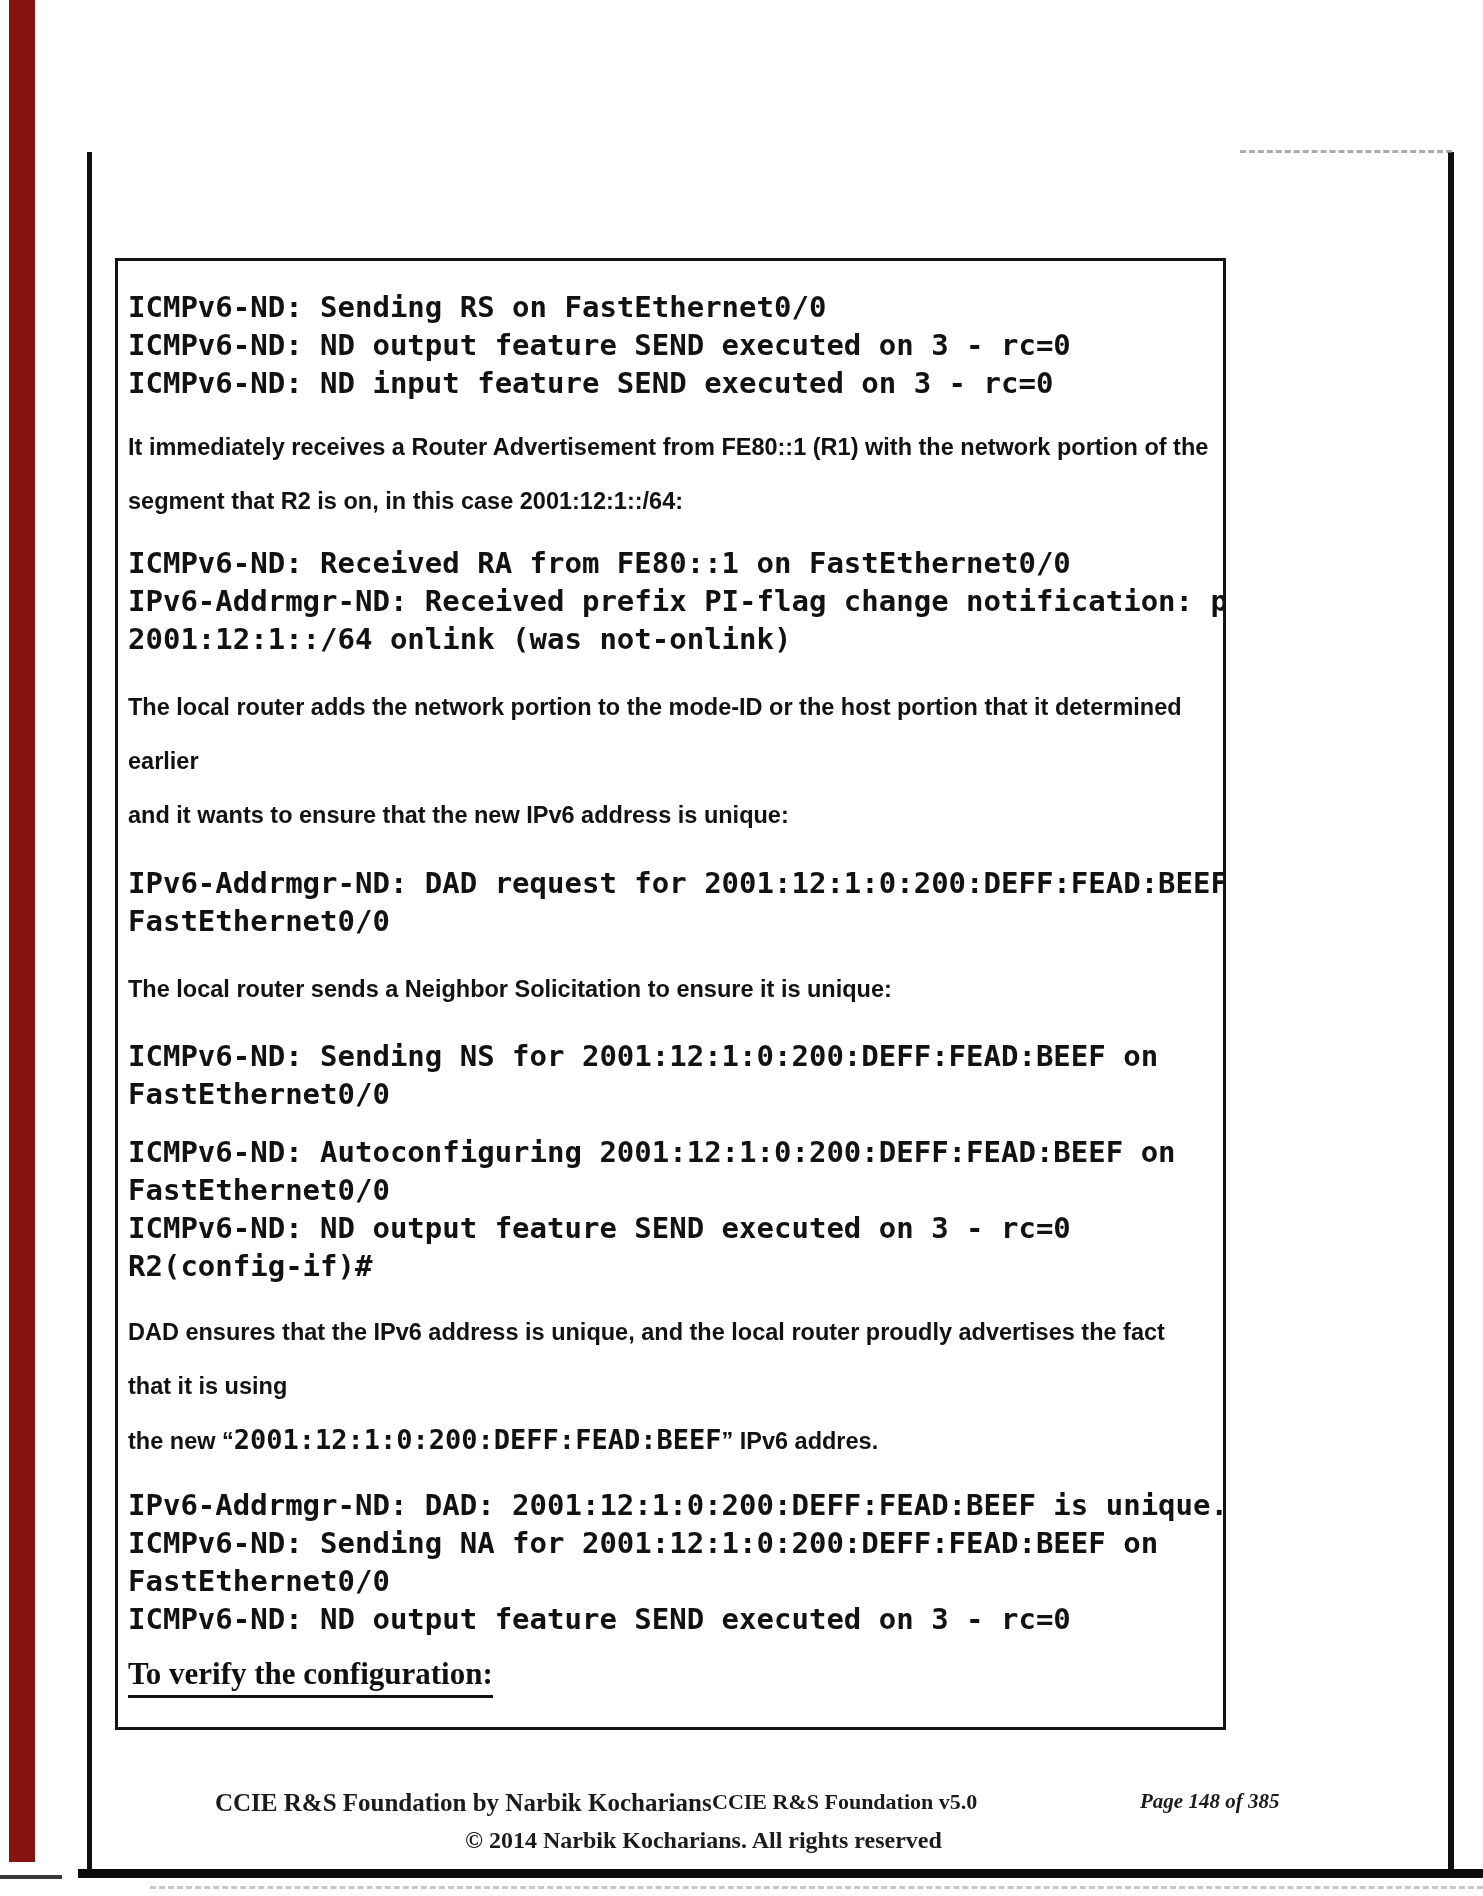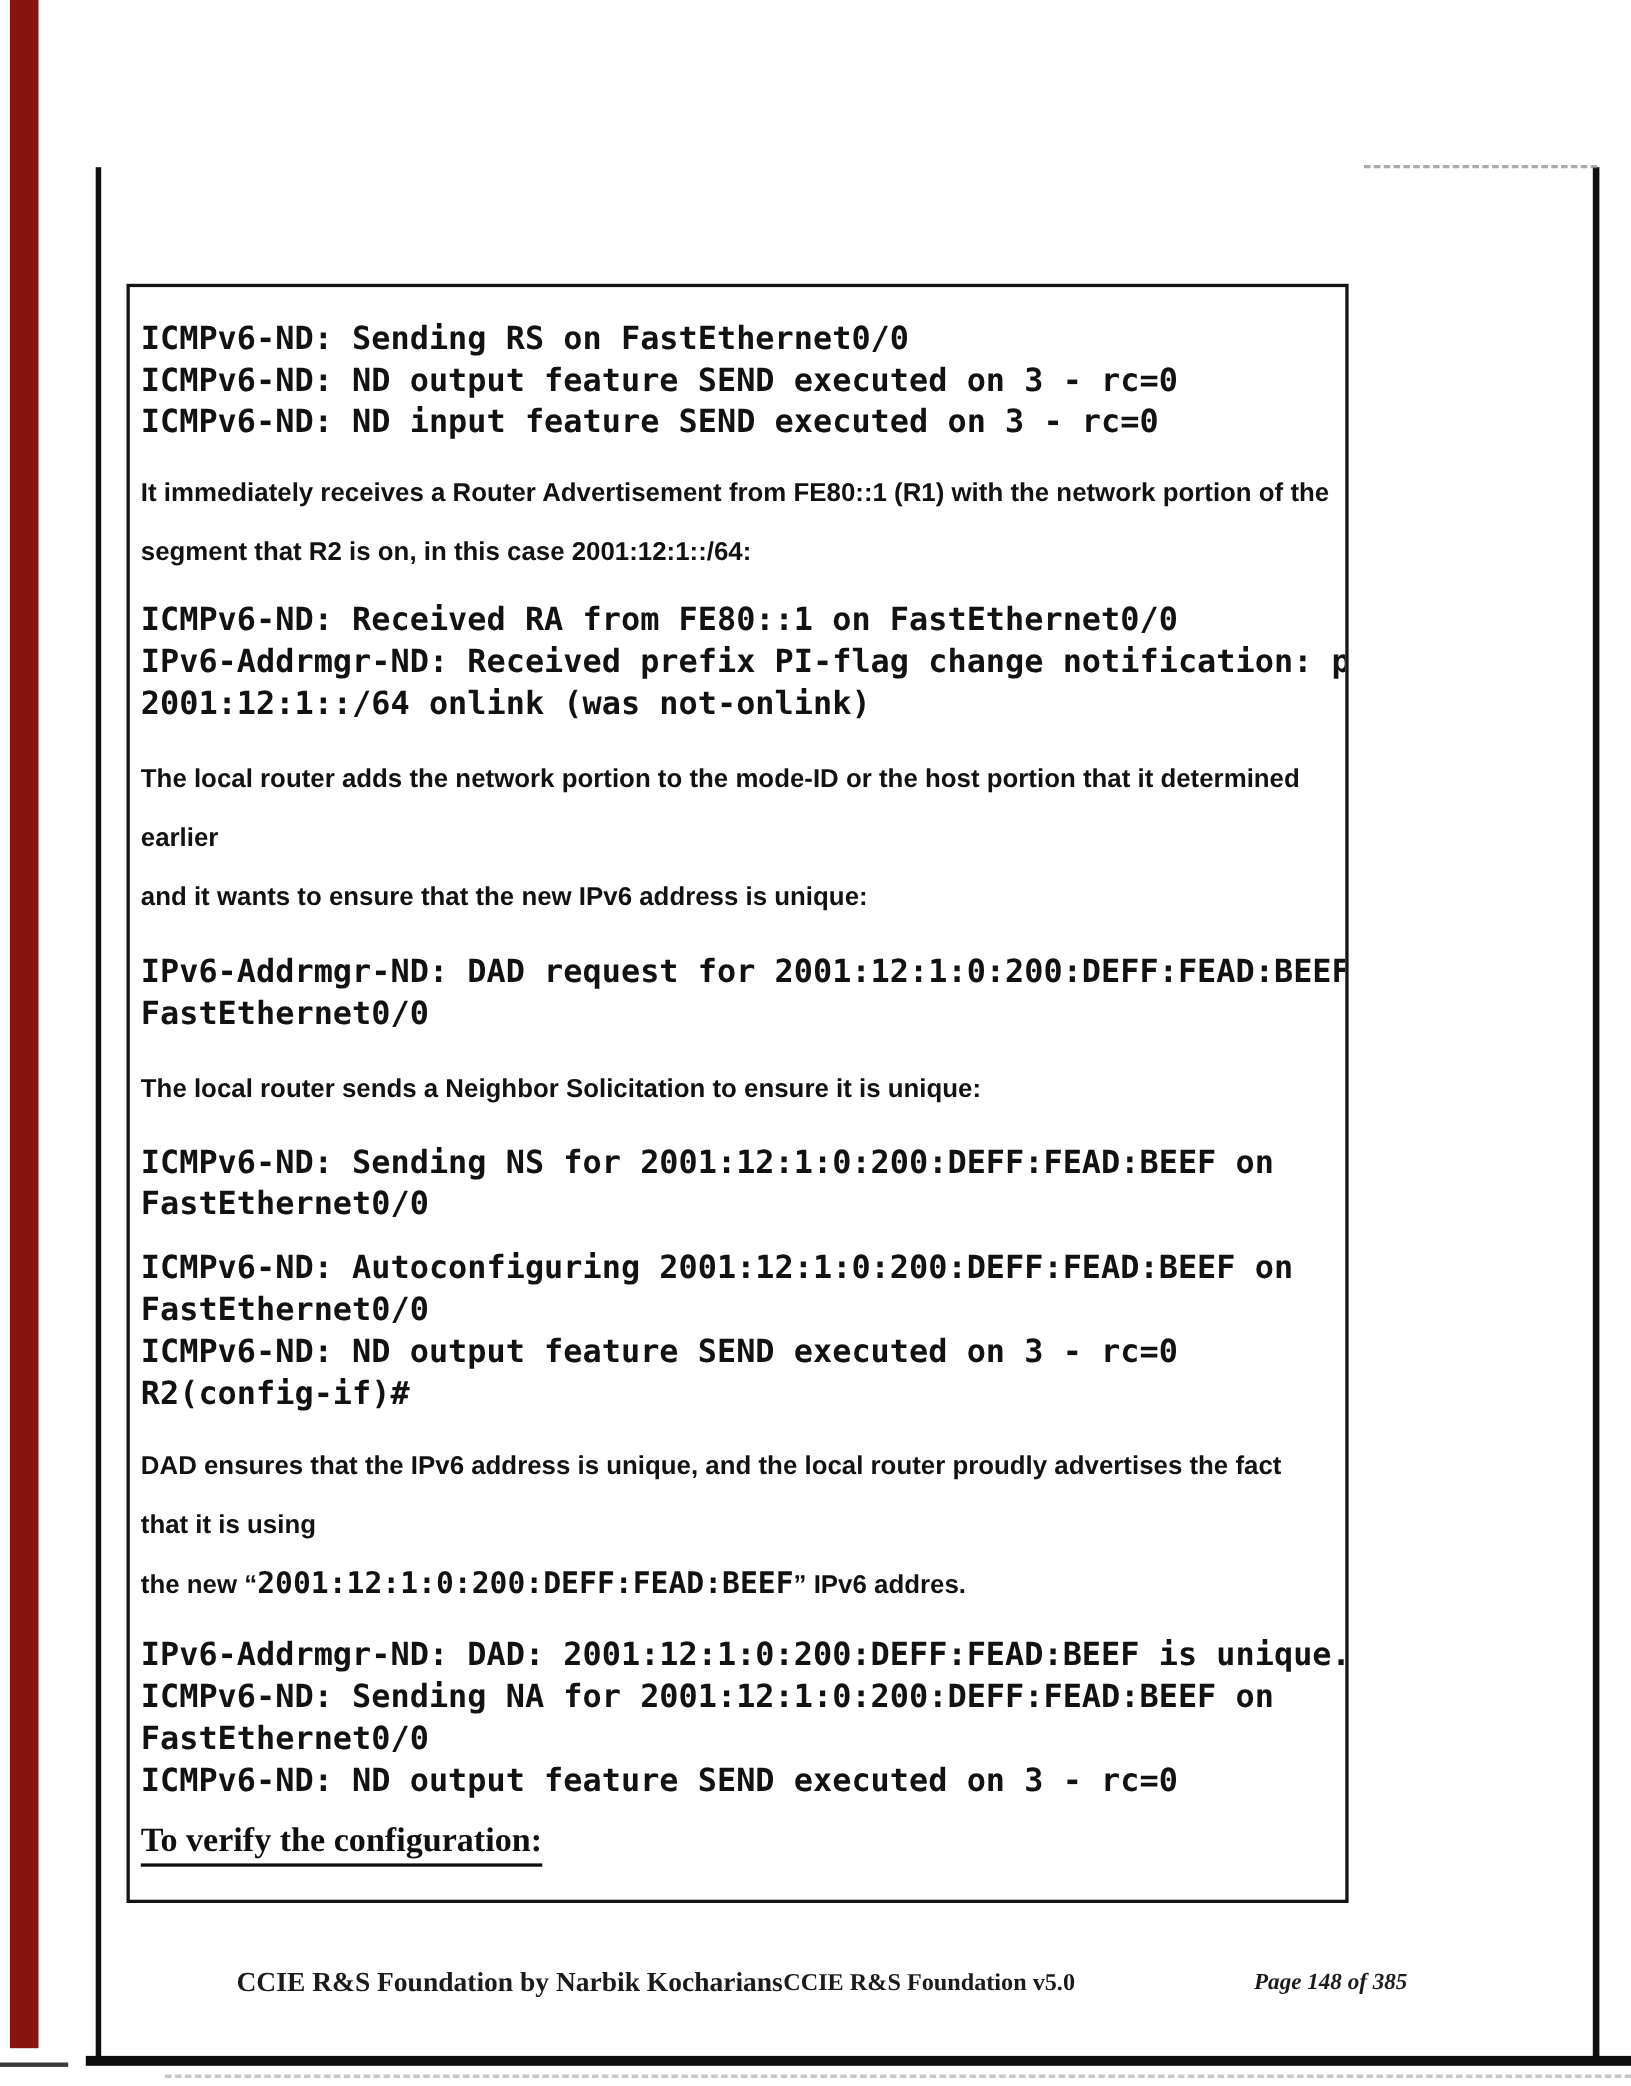--- a/index.html
+++ b/index.html
@@ -98,17 +98,18 @@
 ICMPv6-ND: ND output feature SEND executed on 3 - rc=0</pre>
   <h2 class="heading h-verify"><span class="u">To verify the configuration:</span></h2>
   <h2 class="heading h-onr1"><span class="u">On R1:</span></h2>
   <div class="command"><span class="prompt">R2#</span><span class="cmd">Show ipv6 interface brief | Exc admini|unass</span></div>
 </div>
 
 <div class="footer">
   <span class="f-left">CCIE R&amp;S Foundation by Narbik Kocharians</span>
   <span class="f-mid">CCIE R&amp;S Foundation v5.0</span>
   <span class="f-right">Page 148 of 385</span>
+  <span class="f-copy">© 2014 Narbik Kocharians. All rights reserved</span>
 </div>
 
 <div class="bottom-line"></div>
 <div class="bottom-dash-left"></div>
 <div class="bottom-noise"></div>
 
 </body></html>

